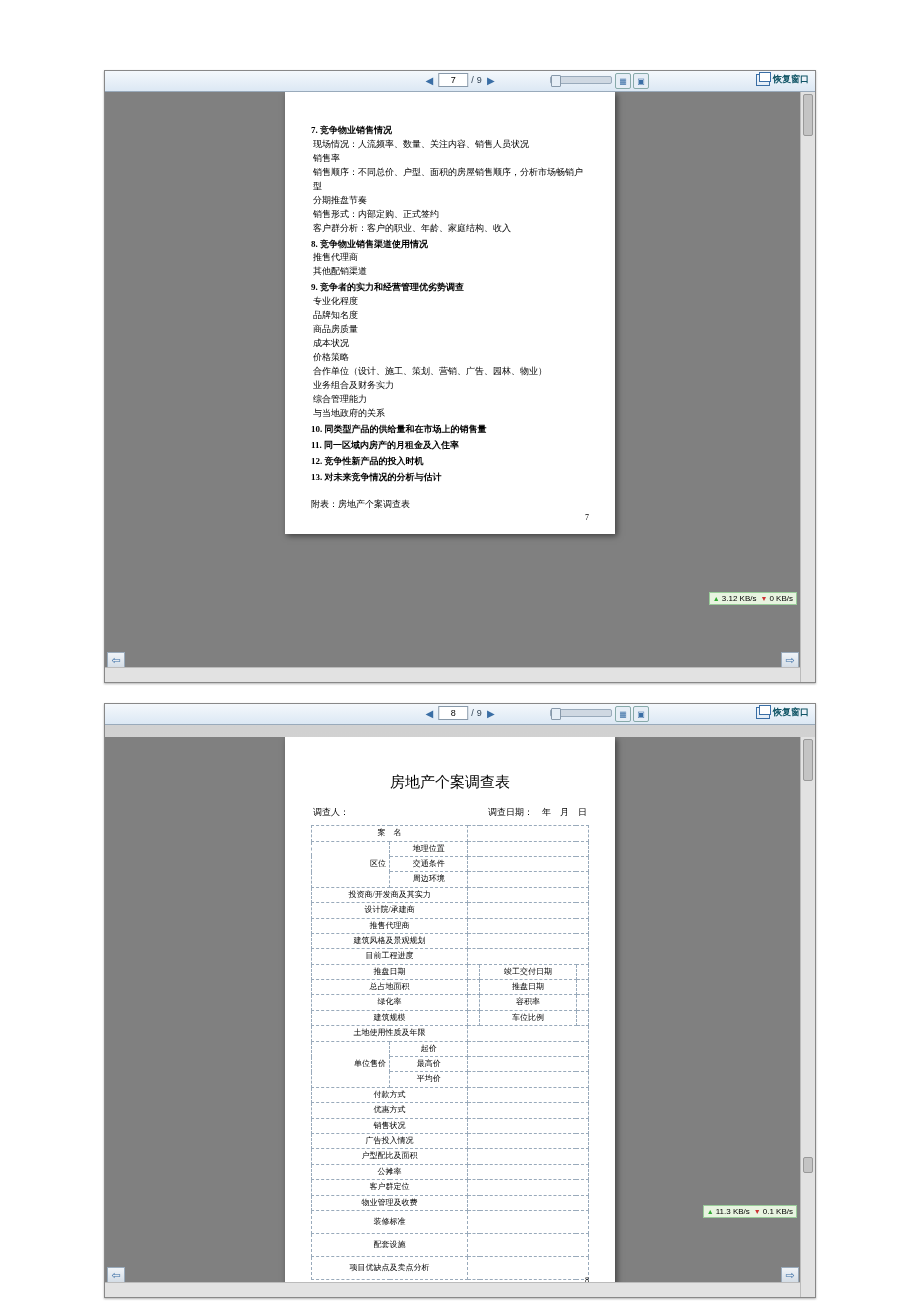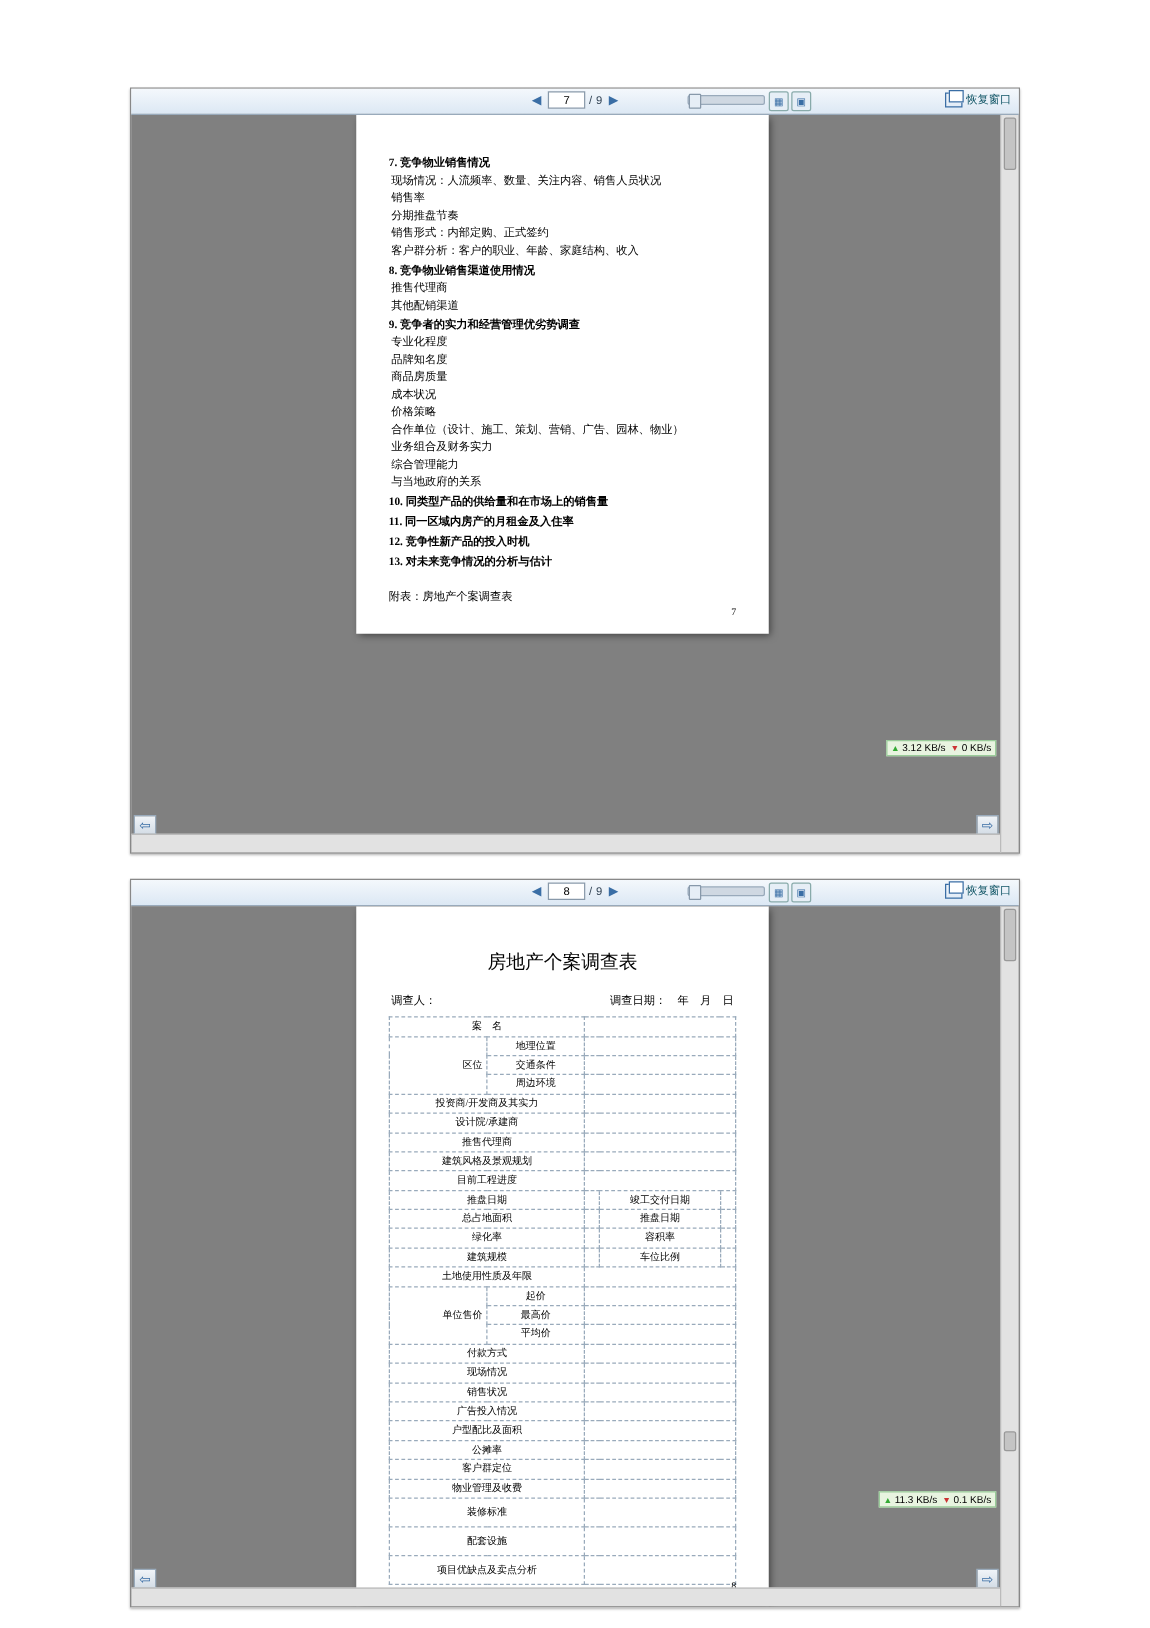--- a/index.html
+++ b/index.html
@@ -5,21 +5,21 @@
   body { margin:0; padding:0; background:#fff; font-family:"SimSun","宋体",serif; width:920px; }
   .viewer { margin:0 auto 20px; width:710px; border:1px solid #888; position:relative; background:linear-gradient(#d0d0d0,#e8e8e8); box-shadow:0 1px 2px rgba(0,0,0,0.3); }
   .toolbar { height:20px; background:linear-gradient(#f4f8fc,#dce8f4); border-bottom:1px solid #9ab; position:relative; font-family:Arial,sans-serif; font-size:9px; color:#345; }
   .toolbar .nav { position:absolute; left:50%; top:2px; transform:translateX(-50%); display:flex; align-items:center; gap:3px; }
   .toolbar .nav input { width:28px; height:12px; font-size:9px; text-align:center; border:1px solid #89a; padding:0; }
   .toolbar .arrow { width:12px; height:12px; display:inline-flex; align-items:center; justify-content:center; color:#3a6ea5; cursor:pointer; font-size:10px; }
   .toolbar .slider { position:absolute; left:445px; top:5px; width:60px; height:6px; background:#cfd8e2; border:1px solid #9ab; border-radius:2px; }
   .toolbar .slider::after{content:"";position:absolute;left:0;top:-2px;width:8px;height:10px;background:#e6eef6;border:1px solid #89a;border-radius:1px;}
   .toolbar .view-btns { position:absolute; left:510px; top:2px; display:flex; gap:2px; }
   .toolbar .view-btns span { width:14px; height:14px; border:1px solid #8aa; background:#e6eef6; border-radius:2px; display:inline-flex; align-items:center;justify-content:center;font-size:8px;color:#3a6ea5;cursor:pointer;}
-  .toolbar .restore { position:absolute; right:6px; top:2px; display:flex; align-items:center; gap:3px; color:#156; cursor:pointer; }
+  .toolbar .restore { position:absolute; right:6px; top:2px; display:flex; align-items:center; gap:3px; color:#156; cursor:pointer;font-weight:bold; }
   .toolbar .restore .ic{width:12px;height:10px;border:1px solid #3a6ea5;position:relative;}
   .toolbar .restore .ic::after{content:"";position:absolute;left:2px;top:-3px;width:10px;height:8px;border:1px solid #3a6ea5;background:#fff;}
   .workarea { position:relative; height:590px; background:#808080; overflow:hidden;padding-left:16px; }
   .vscroll { position:absolute; right:0; top:0; bottom:0; width:14px; background:#e2e2e2; border-left:1px solid #bbb; }
   .vscroll .thumb{position:absolute;left:2px;right:2px;background:#c4c4c4;border:1px solid #999;border-radius:2px;}
   .hscroll { position:absolute; left:0; right:14px; bottom:0; height:14px; background:#e2e2e2; border-top:1px solid #bbb; }
   .hnav{position:absolute;bottom:14px;display:flex;gap:2px;}
   .hnav span{width:16px;height:14px;background:linear-gradient(#f0f4f8,#d4dde6);border:1px solid #9ab;display:flex;align-items:center;justify-content:center;color:#3a6ea5;font-size:11px;cursor:pointer;}
   .page { position:absolute; left:180px; top:0; width:330px; background:#fff; box-shadow:2px 2px 6px rgba(0,0,0,0.5); padding:30px 26px 22px; font-size:9px; color:#000; line-height:1.55; box-sizing:border-box; }
   .page.p2{top:0;height:560px;padding-top:34px;}
@@ -57,20 +57,21 @@
     <div class="restore">
       <span class="ic"></span>
       <span>恢复窗口</span>
     </div>
   </div>
   <div class="workarea">
     <div class="page">
       <div class="sec-title">7. 竞争物业销售情况</div>
       <div class="indent1">现场情况：人流频率、数量、关注内容、销售人员状况</div>
       <div class="indent1">销售率</div>
+      <div class="indent1">销售顺序：不同总价、户型、面积的房屋销售顺序，分析市场畅销户型</div>
       <div class="indent1">分期推盘节奏</div>
       <div class="indent1">销售形式：内部定购、正式签约</div>
       <div class="indent1">客户群分析：客户的职业、年龄、家庭结构、收入</div>
       <div class="sec-title">8. 竞争物业销售渠道使用情况</div>
       <div class="indent1">推售代理商</div>
       <div class="indent1">其他配销渠道</div>
       <div class="sec-title">9. 竞争者的实力和经营管理优劣势调查</div>
       <div class="indent1">专业化程度</div>
       <div class="indent1">品牌知名度</div>
       <div class="indent1">商品房质量</div>
@@ -116,21 +117,21 @@
     <div class="slider"></div>
     <div class="view-btns">
       <span>▦</span>
       <span>▣</span>
     </div>
     <div class="restore">
       <span class="ic"></span>
       <span>恢复窗口</span>
     </div>
   </div>
-  <div class="workarea" style="height:560px;">
+  <div class="workarea" style="height:560px;margin-top:12px;">
     <div class="page p2">
       <div class="form-title">房地产个案调查表</div>
       <div class="meta-row">
         <span>调查人：</span>
         <span><span>调查日期：</span>　<span>年　月　日</span></span>
       </div>
       <table class="survey">
         <tbody>
             <tr>
               <td class="lbl" colspan="2">案　名</td>
@@ -208,21 +209,21 @@
             </tr>
         <tr>
               <td class="lbl">平均价</td>
               <td colspan="3"></td>
             </tr>
         <tr>
               <td class="lbl" colspan="2">付款方式</td>
               <td colspan="3"></td>
             </tr>
         <tr>
-              <td class="lbl" colspan="2">现场情况</td>
+              <td class="lbl" colspan="2">优惠方式</td>
               <td colspan="3"></td>
             </tr>
         <tr>
               <td class="lbl" colspan="2">销售状况</td>
               <td colspan="3"></td>
             </tr>
         <tr>
               <td class="lbl" colspan="2">广告投入情况</td>
               <td colspan="3"></td>
             </tr>

